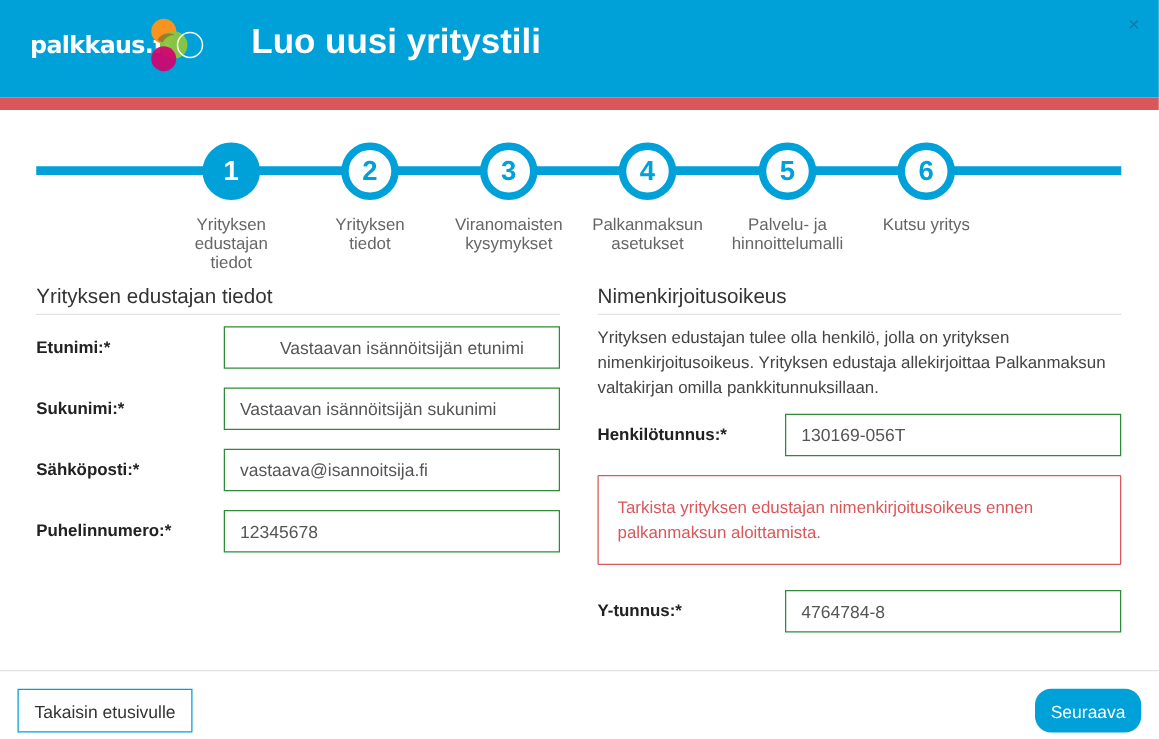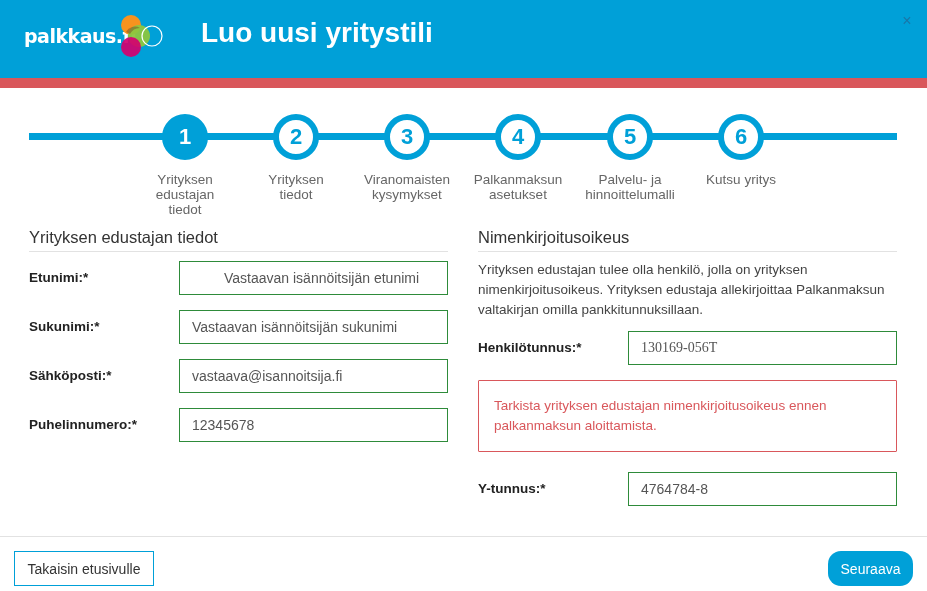--- a/index.html
+++ b/index.html
@@ -84,21 +84,21 @@
 <label class="field-label" style="left:29px;top:368px">Sähköposti:*</label>
 <input class="field-input" style="left: 179px; top: 359px; width: 269px;" value="vastaava@isannoitsija.fi">
 
 <label class="field-label" style="left:29px;top:417px">Puhelinnumero:*</label>
 <input class="field-input" style="left: 179px; top: 408px; width: 269px;" value="12345678">
 
 <div class="section-title" style="left:478px;top:228px;width:419px">Nimenkirjoitusoikeus</div>
 <div class="help-text">Yrityksen edustajan tulee olla henkilö, jolla on yrityksen nimenkirjoitusoikeus. Yrityksen edustaja allekirjoittaa Palkanmaksun valtakirjan omilla pankkitunnuksillaan.</div>
 
 <label class="field-label" style="left:478px;top:340px">Henkilötunnus:*</label>
-<input class="field-input" style="left: 628px; top: 331px; width: 269px; font-family: Liberation Serif, serif;" value="130169-056T">
+<input class="field-input" style="left: 628px; top: 331px; width: 269px;" value="130169-056T">
 
 <div class="alert">Tarkista yrityksen edustajan nimenkirjoitusoikeus ennen palkanmaksun aloittamista.</div>
 
 <label class="field-label" style="left:478px;top:481px">Y-tunnus:*</label>
 <input class="field-input" style="left: 628px; top: 472px; width: 269px;" value="4764784-8">
 
 <div class="footer-line"></div>
 <button class="btn-back">Takaisin etusivulle</button>
 <button class="btn-next">Seuraava</button>
 

